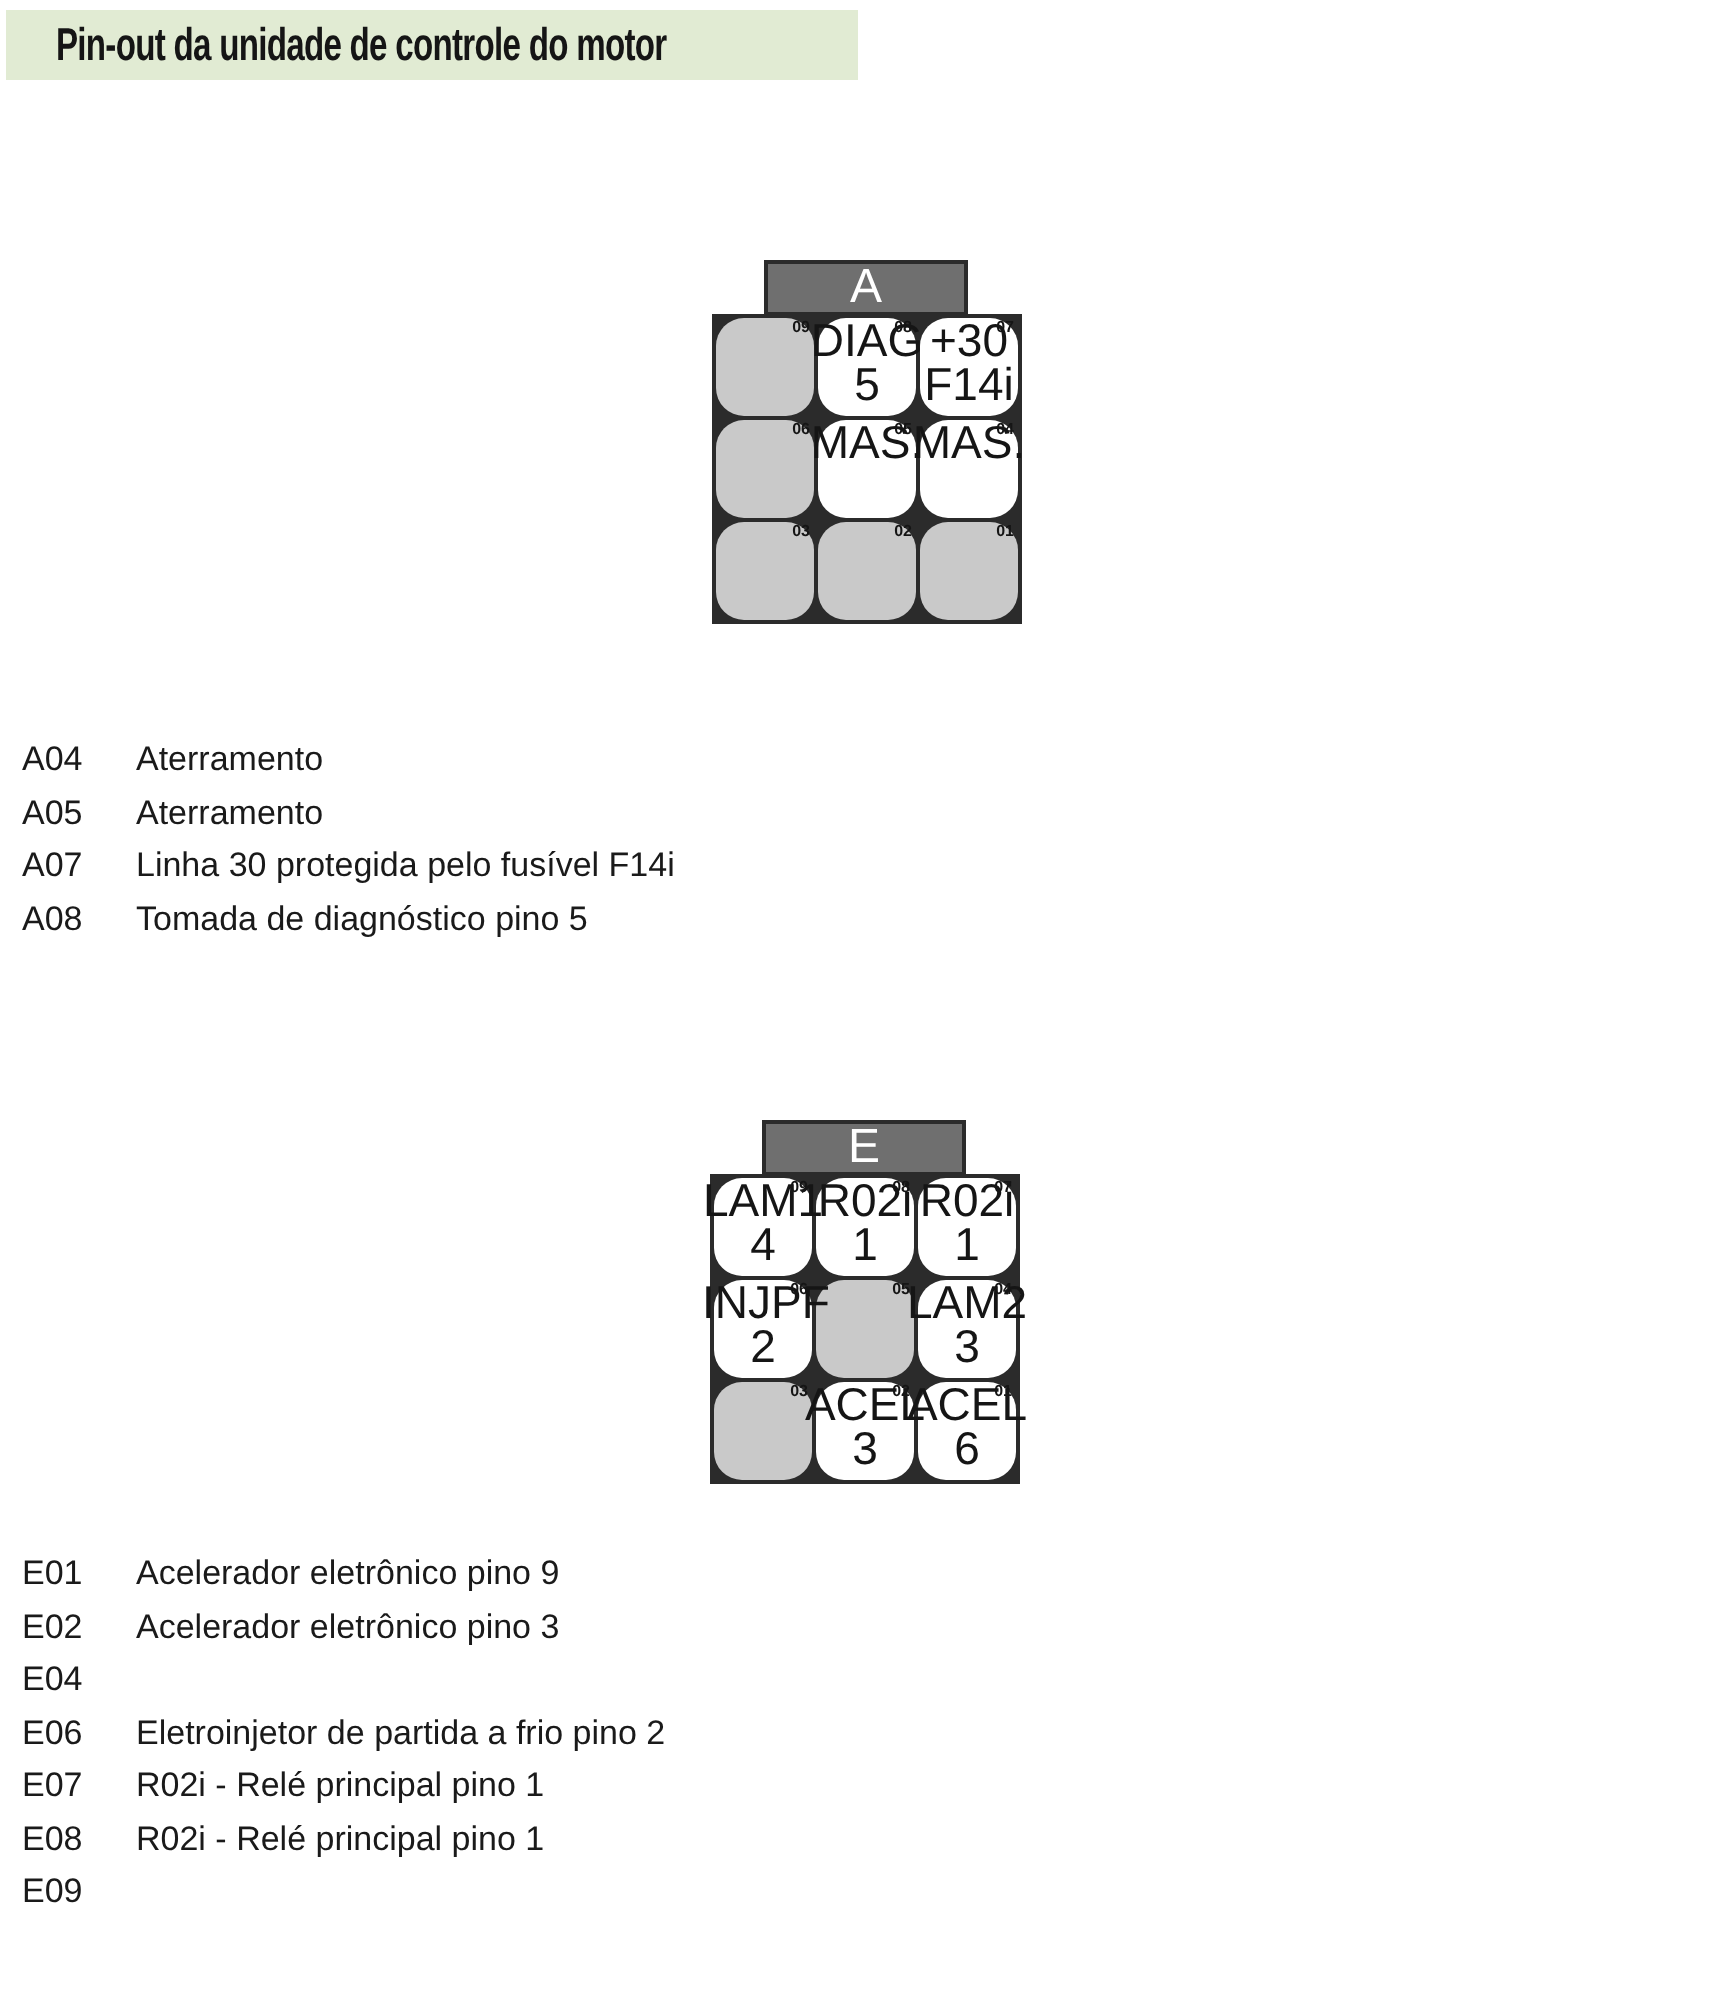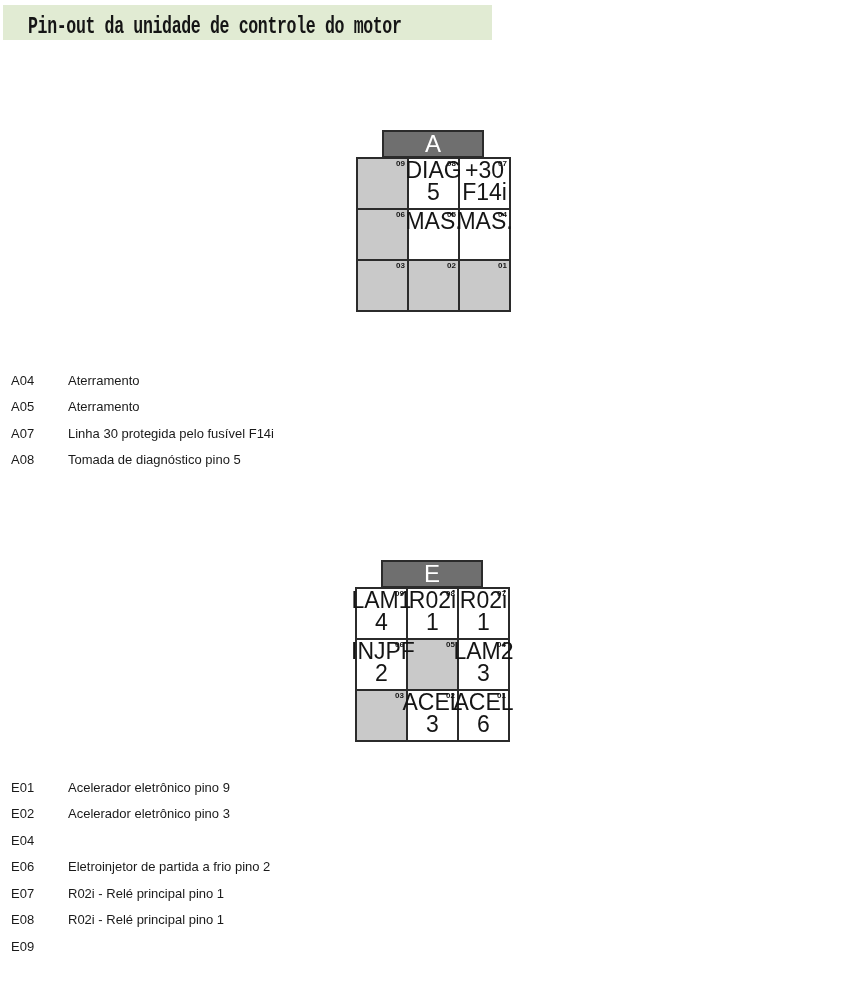--- a/index.html
+++ b/index.html
@@ -9,23 +9,23 @@
     background: #ffffff;
     font-family: "Liberation Sans", sans-serif;
     position: relative;
     overflow: hidden;
     color: var(--text, #1a1a1a);
   }
 
   
   .title-bar {
     position: absolute; left: 3px; top: 5px;
-    width: 489px; height: 35px;
+    width: 426px; height: 35px;
     background: var(--title-bg, #e1ebd3);
-    display: flex; align-items: flex-end; font-family: Liberation Mono, monospace;
+    display: flex; align-items: center;
   }
   .title-text {
     font-size: 23px; font-weight: bold;
     letter-spacing: -0.5px;
     white-space: nowrap;
     transform: scaleX(0.72);
     transform-origin: left center;
     margin-left: 25px;
     color: #151515;
   }
@@ -51,38 +51,38 @@
     grid-template-columns: repeat(3, 49px);
     grid-auto-rows: 49px;
     gap: 2px;
     background: var(--grid-line, #2b2b2b);
     border: 2px solid var(--grid-line, #2b2b2b);
     z-index: 1;
   }
   #connA-grid { left: 356px; top: 157px; }
   #connE-grid { left: 355px; top: 587px; }
 
-  .cell { position: relative; background: #ffffff; }
+  .cell { position: relative; background: #ffffff; border-radius: 14px; }
   .cell.filled { background: var(--empty-cell-fill, #c9c9c9); }
   .pin-num {
     position: absolute; top: 0px; right: 2px;
     font-size: 8px; font-weight: bold; line-height: 9px;
     color: #151515;
   }
   .cell-text {
     position: absolute; top: 0; left: -6px; right: -6px;
     text-align: center;
     font-size: 23px; line-height: 22px;
     white-space: nowrap;
     color: #151515;
     z-index: 3;
   }
 
   
-  .legend { position: absolute; left: 11px; font-size: 13px; }
+  .legend { position: absolute; left: 11px; font-size: 17px; }
   #legendA { top: 367px; }
   #legendE { top: 774px; }
   .legend-row { display: flex; height: 26.5px; align-items: center; }
   .legend-pin { width: 57px; flex: 0 0 57px; }
   .legend-desc { white-space: nowrap; }
 </style>
 </head>
 <body style="--title-bg: #e1ebd3; --header-fill: #6f6f6f; --empty-cell-fill: #c9c9c9; --grid-line: #2b2b2b; --text: #1a1a1a;">
 
 <div class="title-bar">

